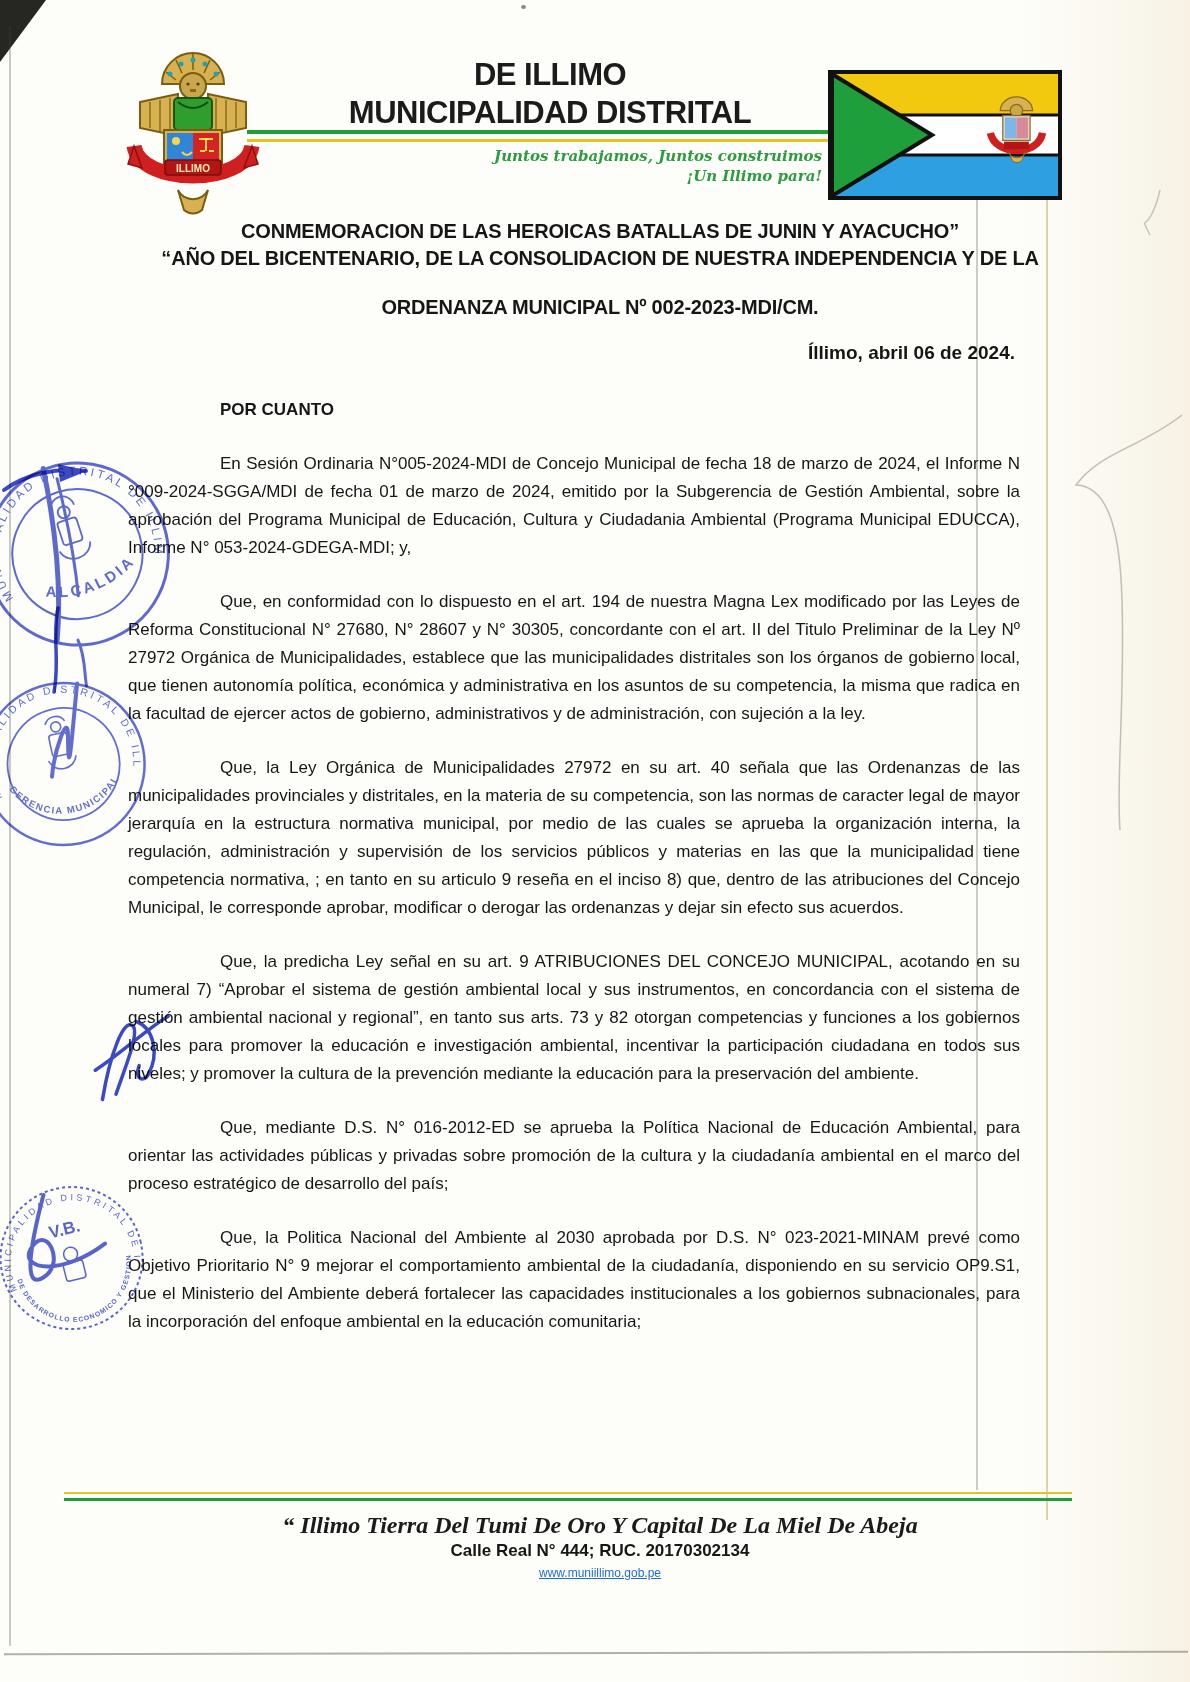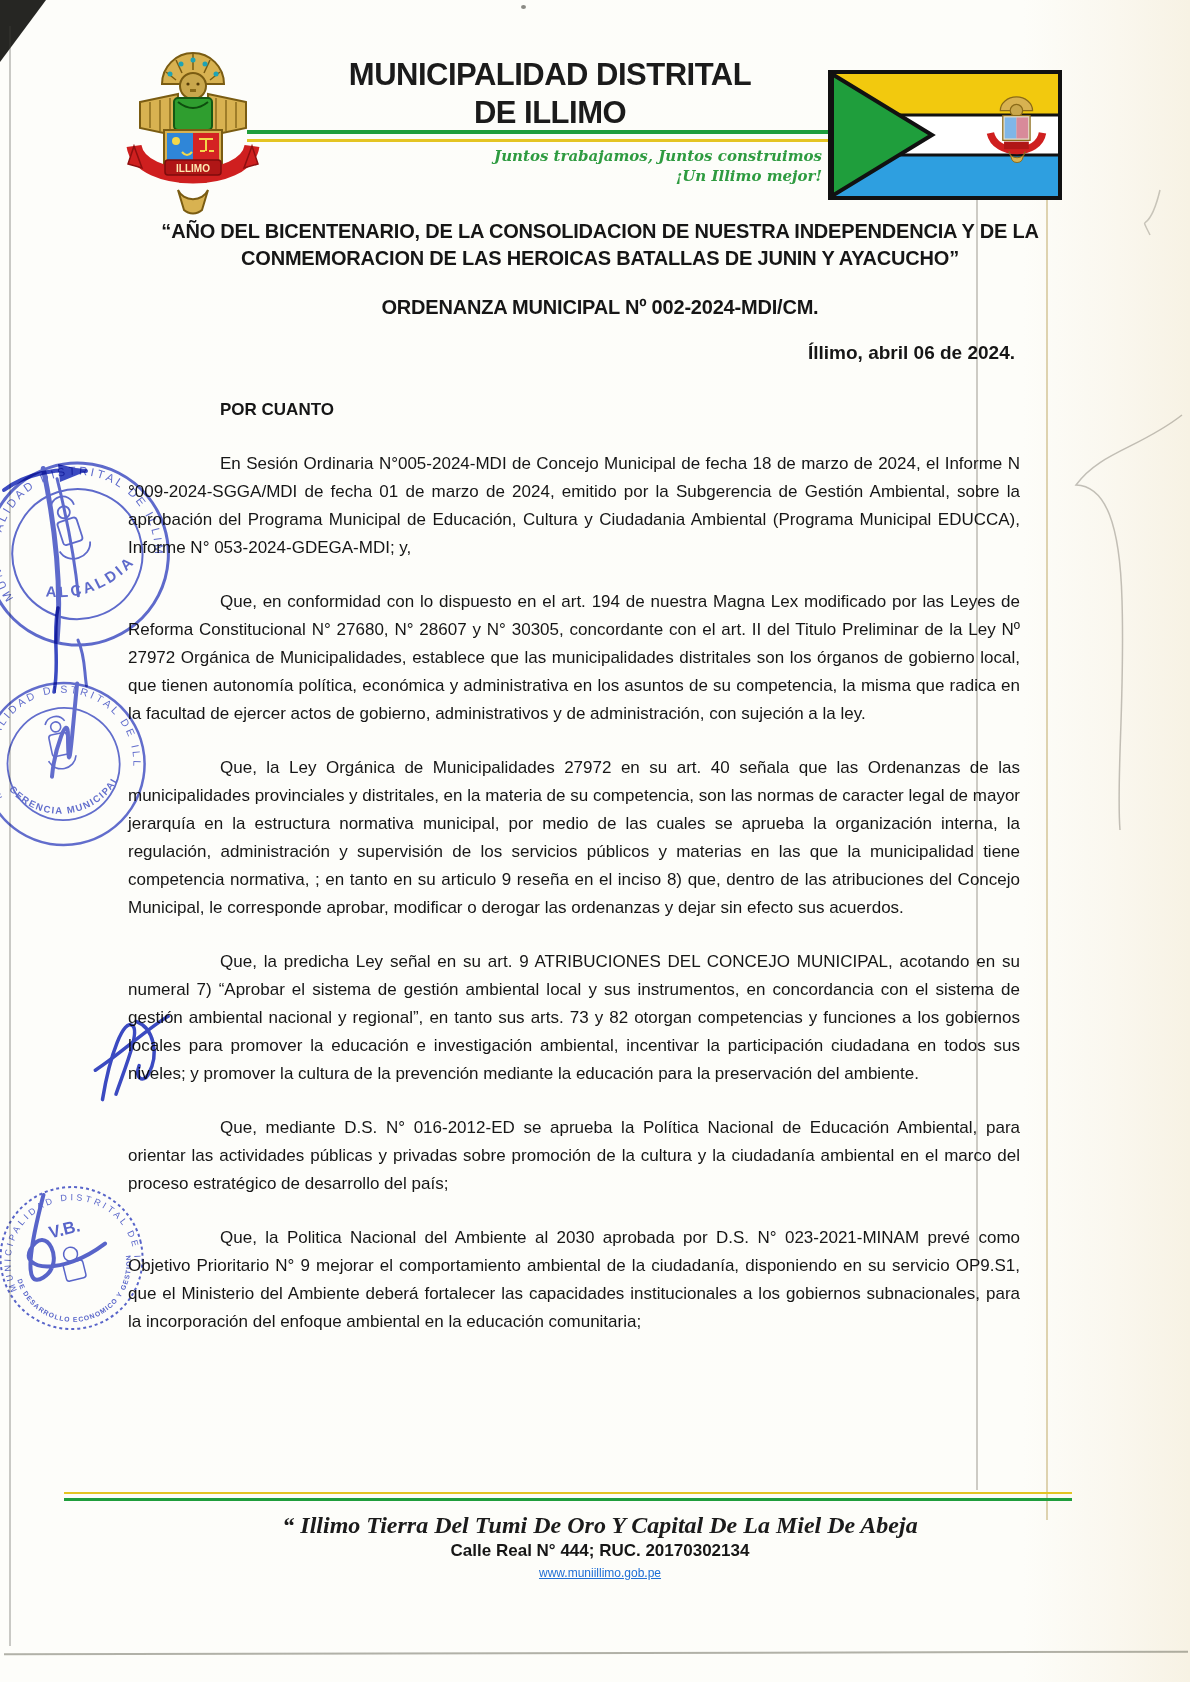--- a/index.html
+++ b/index.html
@@ -111,28 +111,28 @@
     <rect x="71" y="126" width="9" height="16" fill="#d8b251" stroke="#7a5c12" stroke-width="1.5"></rect>
     <path d="M 52 150 A 16 14 0 0 0 82 150 L 76 170 A 12 10 0 0 1 58 170 Z" fill="#d8b251" stroke="#7a5c12" stroke-width="2"></path>
 
     <path d="M 8 106 C 14 146 120 146 126 106" fill="none" stroke="#cf1f1f" stroke-width="15"></path>
     <path d="M 8 106 l -6 18 l 14 4 z M 126 106 l 6 18 l -14 4 z" fill="#cf1f1f" stroke="#8e0f0f" stroke-width="1.5"></path>
     <rect x="39" y="120" width="56" height="15" rx="3" fill="#b01616" stroke="#7d0c0c" stroke-width="1.5"></rect>
     <text x="67" y="131.5" text-anchor="middle" font-size="10" font-weight="bold" fill="#ffe9b0" font-family="Liberation Sans,sans-serif">ILLIMO</text>
   </svg>
 
   <div class="abs org-title">
+    <div>DE ILLIMO</div>
     <div>MUNICIPALIDAD DISTRITAL</div>
-    <div>DE ILLIMO</div>
   </div>
   <div class="abs rule-green"></div>
   <div class="abs rule-yellow"></div>
   <div class="abs slogan">
     <div>Juntos trabajamos, Juntos construimos</div>
-    <div>¡Un Illimo mejor!</div>
+    <div>¡Un Illimo para!</div>
   </div>
 
   <svg class="abs flag" width="234" height="130" viewBox="0 0 234 130">
     <rect x="2" y="2" width="230" height="126" fill="#ffffff" stroke="#111" stroke-width="4"></rect>
     <rect x="4" y="4" width="226" height="41" fill="#f2c90e"></rect>
     <rect x="4" y="85" width="226" height="41" fill="#2e9fe0"></rect>
     <line x1="4" y1="45" x2="230" y2="45" stroke="#111" stroke-width="3"></line>
     <line x1="4" y1="85" x2="230" y2="85" stroke="#111" stroke-width="3"></line>
     <polygon points="4,4 104,65 4,126" fill="#1f9e3c" stroke="#111" stroke-width="4"></polygon>
 
@@ -142,25 +142,25 @@
       <rect x="40" y="38" width="44" height="40" fill="#e8e2ce" stroke="#8a6a18" stroke-width="2"></rect>
       <rect x="43" y="41" width="19" height="34" fill="#7fb6e8"></rect>
       <rect x="62" y="41" width="19" height="34" fill="#d88a9a"></rect>
       <path d="M 20 66 C 28 104 98 104 104 66" fill="none" stroke="#cf1f1f" stroke-width="12"></path>
       <rect x="42" y="80" width="40" height="12" fill="#b01616"></rect>
       <path d="M 50 96 a 13 10 0 0 0 26 0 l -5 14 a 9 7 0 0 1 -16 0 Z" fill="#d8b251" stroke="#8a6a18" stroke-width="1.5"></path>
     </g>
   </svg>
 
   <div class="abs motto-head">
+    <div>CONMEMORACION DE LAS HEROICAS BATALLAS DE JUNIN Y AYACUCHO”</div>
     <div>“AÑO DEL BICENTENARIO, DE LA CONSOLIDACION DE NUESTRA INDEPENDENCIA Y DE LA</div>
-    <div>CONMEMORACION DE LAS HEROICAS BATALLAS DE JUNIN Y AYACUCHO”</div>
-  </div>
-
-  <div class="abs doc-title">ORDENANZA MUNICIPAL Nº 002-2024-MDI/CM.</div>
+  </div>
+
+  <div class="abs doc-title">ORDENANZA MUNICIPAL Nº 002-2023-MDI/CM.</div>
   <div class="abs dateline">Íllimo, abril 06 de 2024.</div>
 
   <div class="abs text-col">
     <span class="kicker">POR CUANTO</span>
     <p>En Sesión Ordinaria N°005-2024-MDI de Concejo Municipal de fecha 18 de marzo de 2024, el Informe N °009-2024-SGGA/MDI de fecha 01 de marzo de 2024, emitido por la Subgerencia de Gestión Ambiental, sobre la aprobación del Programa Municipal de Educación, Cultura y Ciudadania Ambiental (Programa Municipal EDUCCA), Informe N° 053-2024-GDEGA-MDI; y,</p>
     <p>Que, en conformidad con lo dispuesto en el art. 194 de nuestra Magna Lex modificado por las Leyes de Reforma Constitucional N° 27680, N° 28607 y N° 30305, concordante con el art. II del Titulo Preliminar de la Ley Nº 27972 Orgánica de Municipalidades, establece que las municipalidades distritales son los órganos de gobierno local, que tienen autonomía política, económica y administrativa en los asuntos de su competencia, la misma que radica en la facultad de ejercer actos de gobierno, administrativos y de administración, con sujeción a la ley.</p>
     <p>Que, la Ley Orgánica de Municipalidades 27972 en su art. 40 señala que  las Ordenanzas de las municipalidades provinciales y distritales, en la materia de su competencia, son las normas de caracter legal de mayor jerarquía en la estructura normativa municipal, por medio de las cuales se aprueba la organización interna, la regulación, administración y supervisión de los servicios  públicos y materias  en las  que la municipalidad  tiene competencia normativa, ; en tanto en su articulo 9 reseña en el  inciso  8)  que, dentro de las atribuciones del Concejo Municipal, le  corresponde aprobar,  modificar o derogar las  ordenanzas y dejar  sin efecto sus acuerdos.</p>
     <p>Que, la predicha Ley señal en su art. 9 ATRIBUCIONES DEL CONCEJO MUNICIPAL, acotando en su numeral 7) “Aprobar el sistema de gestión ambiental  local y sus instrumentos, en concordancia con el sistema de gestión ambiental nacional y regional”, en tanto sus arts. 73 y 82 otorgan competencias y funciones a los gobiernos locales para promover la educación e investigación ambiental, incentivar la participación ciudadana en todos sus niveles; y promover la cultura de la prevención mediante la educación para la preservación del ambiente.</p>
     <p>Que, mediante D.S. N° 016-2012-ED se aprueba la Política Nacional de Educación Ambiental, para orientar las actividades públicas y privadas sobre promoción de la cultura y la ciudadanía ambiental en el marco del proceso estratégico de desarrollo del país;</p>
     <p>Que, la Politica Nacional del Ambiente al 2030 aprobada por D.S. N° 023-2021-MINAM prevé como Objetivo Prioritario N° 9 mejorar el comportamiento ambiental de la ciudadanía, disponiendo en su servicio OP9.S1, que el Ministerio del Ambiente deberá fortalecer las capacidades institucionales a los gobiernos subnacionales, para la incorporación del enfoque ambiental en la educación comunitaria;</p>

